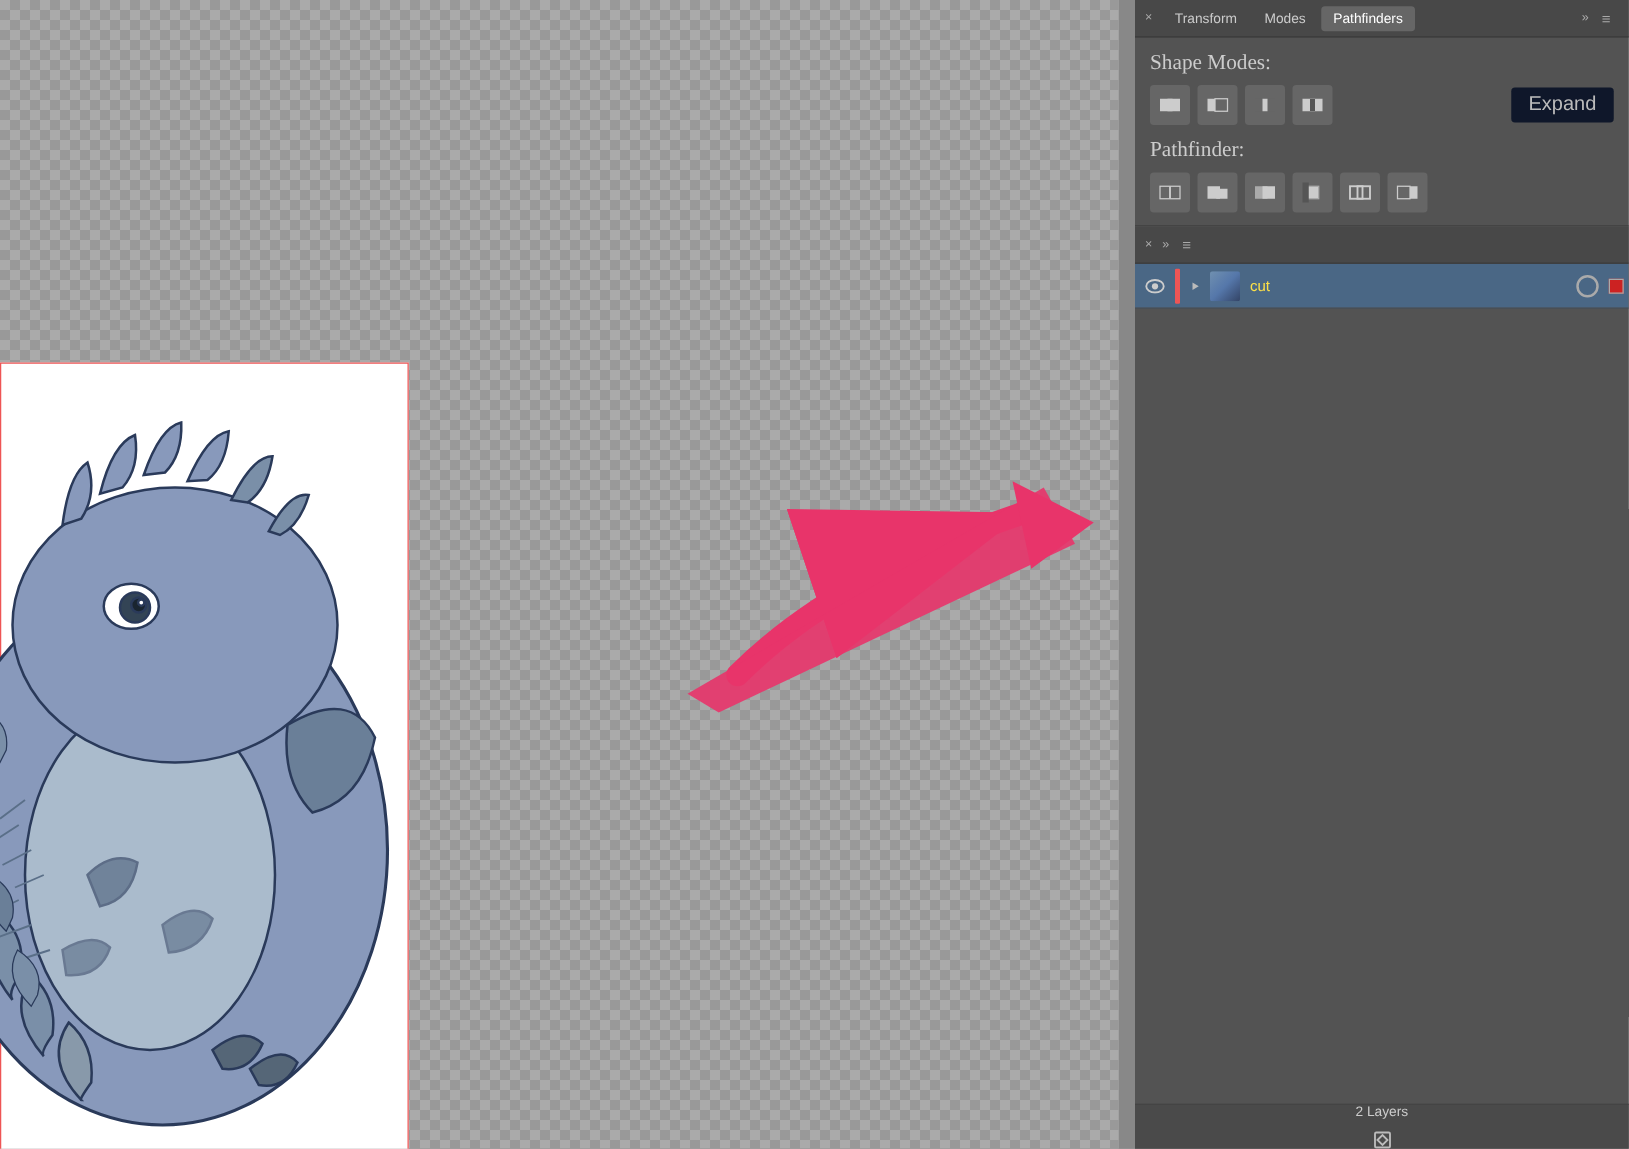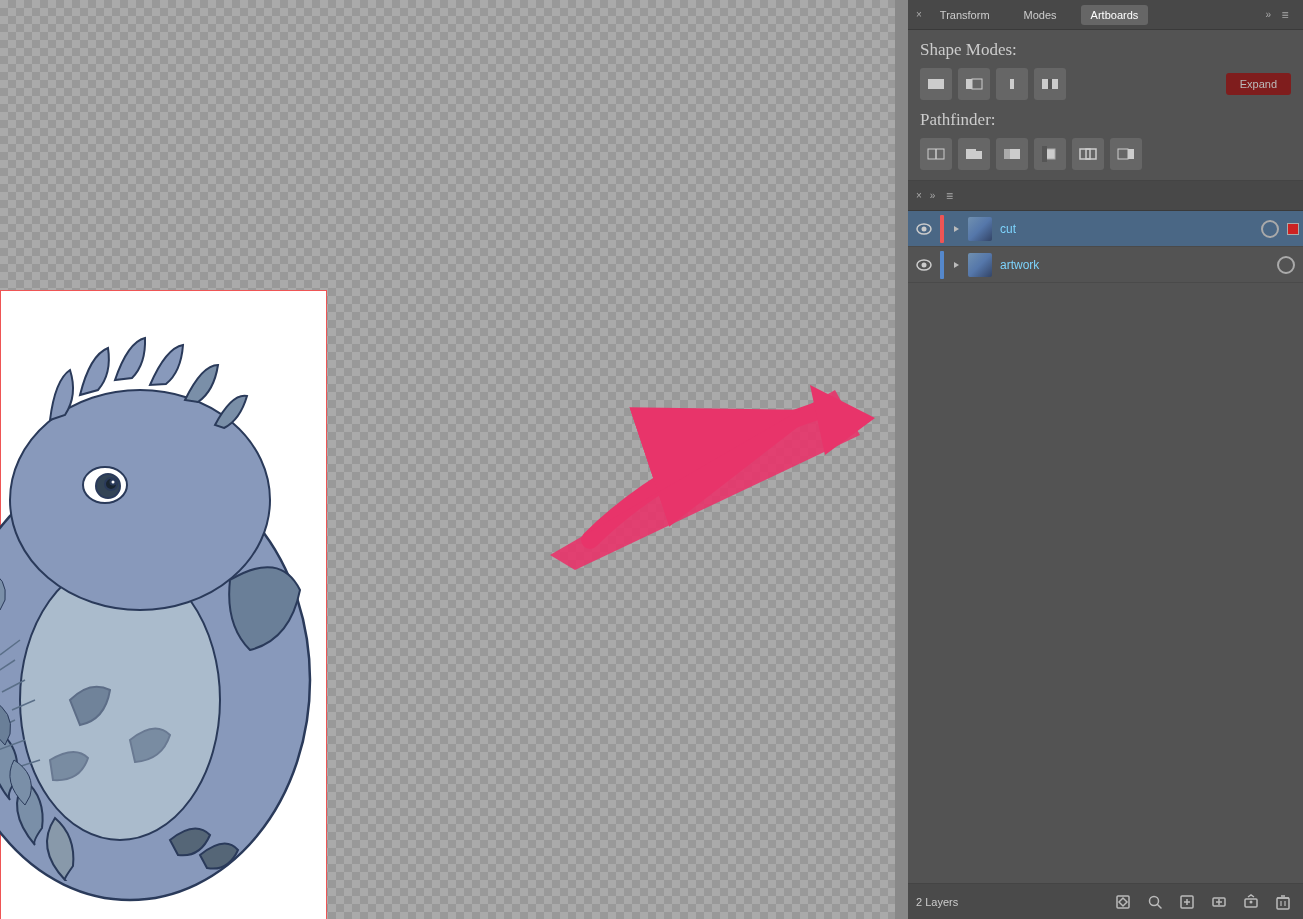--- a/index.html
+++ b/index.html
@@ -83,21 +83,21 @@
       height: 30px;
       background: #484848;
       border-bottom: 1px solid #3a3a3a;
       gap: 4px;
     }
 
     .panel-tabs {
       display: flex;
       align-items: center;
       flex: 1;
-      gap: 14px;
+      gap: 2px;
     }
 
     .panel-tab {
       padding: 4px 10px;
       font-size: 11px;
       color: #ccc;
       cursor: pointer;
       border-radius: 3px;
     }
 
@@ -145,23 +145,23 @@
       align-items: center;
       justify-content: center;
       cursor: pointer;
       color: #ddd;
       font-size: 14px;
     }
 
     .expand-btn {
       margin-left: auto;
       padding: 5px 14px;
-      background: #7f1d1d;
+      background: #0f172a;
       color: #bbb;
-      font-size: 11px;
+      font-size: 16px;
       border-radius: 3px;
       cursor: pointer;
     }
 
     .pathfinders-row {
       display: flex;
       align-items: center;
       gap: 6px;
       margin-top: 4px;
     }
@@ -240,41 +240,42 @@
 
     .layer-thumb-img {
       width: 100%;
       height: 100%;
       background: linear-gradient(135deg, #7090b0 0%, #5577aa 50%, #334466 100%);
     }
 
     .layer-name {
       flex: 1;
       font-size: 12px;
-      color: #7dd3fc;
+      color: #fde047;
       padding-left: 4px;
     }
 
     .layer-target {
       width: 18px;
       height: 18px;
       border-radius: 50%;
       border: 2px solid #aaa;
       flex-shrink: 0;
       cursor: pointer;
     }
 
     .layers-footer {
       display: flex;
       align-items: center;
       height: 36px;
       padding: 0 8px;
       border-top: 1px solid #444;
       gap: 8px;
       background: #4a4a4a;
+      flex-direction: column;
     }
 
     .layers-count {
       font-size: 11px;
       color: #ccc;
       flex: 1;
     }
 
     .footer-btn {
       width: 24px;
@@ -397,21 +398,21 @@
 
   <div class="pathfinder-panel">
 
     <div class="panel-header">
       <div class="panel-header-left">
         <span class="x-icon">×</span>
       </div>
       <div class="panel-tabs">
         <span class="panel-tab">Transform</span>
         <span class="panel-tab">Modes</span>
-        <span class="panel-tab active">Artboards</span>
+        <span class="panel-tab active">Pathfinders</span>
       </div>
       <span class="double-arrow">»</span>
       <span class="panel-menu-btn">≡</span>
     </div>
 
     <div class="panel-content">
 
       <div class="section-label">Shape Modes:</div>
       <div class="shape-modes-row">
         <div class="shape-icon-btn">
@@ -511,39 +512,20 @@
             </svg>
         </div>
         <div class="layer-thumbnail">
           <div class="layer-thumb-img"></div>
         </div>
         <span class="layer-name">cut</span>
         <div class="layer-target" style="margin-right:4px;"></div>
         <div style="width:12px;height:12px;background:#cc2222;border:1px solid #aaa;flex-shrink:0;"></div>
       </div>
 
-      <div class="layer-row">
-        <div class="layer-eye">
-          <svg width="16" height="12" viewBox="0 0 16 12" fill="none" xmlns="http://www.w3.org/2000/svg">
-            <ellipse cx="8" cy="6" rx="7" ry="5" stroke="#ccc" stroke-width="1.5"></ellipse>
-            <circle cx="8" cy="6" r="2.5" fill="#ccc"></circle>
-          </svg>
-        </div>
-        <div class="layer-color-bar blue"></div>
-        <div class="layer-expand">
-          <svg width="8" height="8" viewBox="0 0 8 8" fill="none">
-              <polygon points="2,1 7,4 2,7" fill="#bbb"></polygon>
-            </svg>
-        </div>
-        <div class="layer-thumbnail">
-          <div class="layer-thumb-img" style="background: linear-gradient(135deg, #7090b0 0%, #5577aa 50%, #334466 100%);"></div>
-        </div>
-        <span class="layer-name">artwork</span>
-        <div class="layer-target" style="margin-right:4px;"></div>
-      </div>
 
     </div>
 
     <div class="layers-footer">
       <span class="layers-count">2 Layers</span>
       <div class="footer-btn">
         <svg width="16" height="16" viewBox="0 0 16 16" fill="none">
             <rect x="2" y="2" width="12" height="12" rx="1" stroke="#bbb" stroke-width="1.5"></rect>
             <path d="M4 8 L8 4 L12 8 L8 12 Z" stroke="#bbb" stroke-width="1.5" fill="none"></path>
           </svg>

